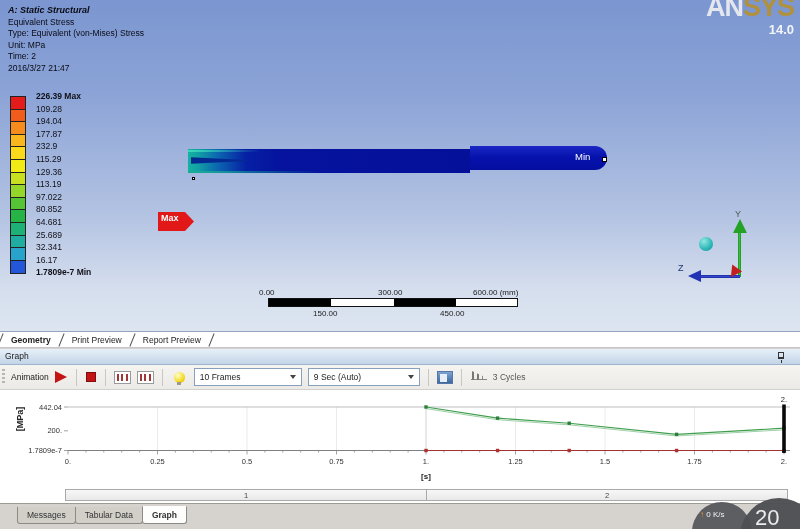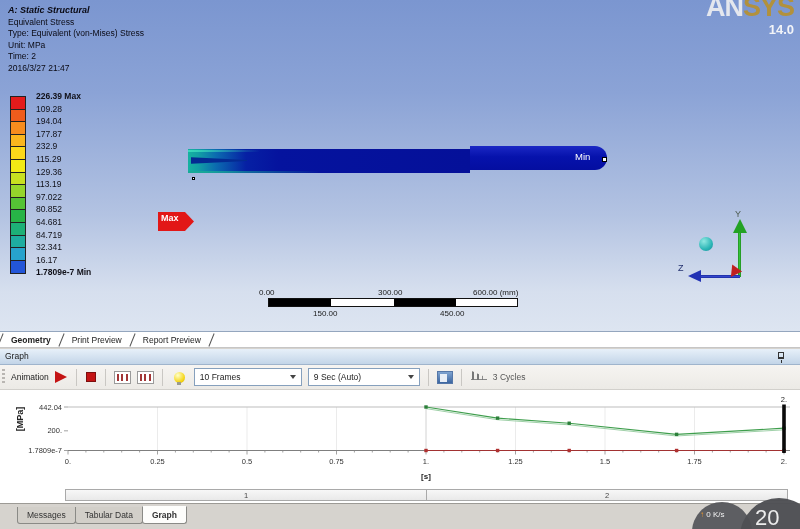--- a/index.html
+++ b/index.html
@@ -178,21 +178,21 @@
           <div class="legend-lbl" style="top: 7.6px;">109.28</div>
           <div class="legend-lbl" style="top: 20.2px;">194.04</div>
           <div class="legend-lbl" style="top: 32.8px;">177.87</div>
           <div class="legend-lbl" style="top: 45.4px;">232.9</div>
           <div class="legend-lbl" style="top: 58px;">115.29</div>
           <div class="legend-lbl" style="top: 70.6px;">129.36</div>
           <div class="legend-lbl" style="top: 83.2px;">113.19</div>
           <div class="legend-lbl" style="top: 95.8px;">97.022</div>
           <div class="legend-lbl" style="top: 108.4px;">80.852</div>
           <div class="legend-lbl" style="top: 121px;">64.681</div>
-          <div class="legend-lbl" style="top: 133.6px;">84.719</div>
+          <div class="legend-lbl" style="top: 133.6px;">25.689</div>
           <div class="legend-lbl" style="top: 146.2px;">32.341</div>
           <div class="legend-lbl" style="top: 158.8px;">16.17</div>
           <div class="legend-lbl b" style="top: 171.4px;">1.7809e-7 Min</div>
         </div>
     </div>
 
     <div class="beam-left"></div>
     <div class="beam-underline"></div>
     <div class="beam-right"></div>
     <div class="min-tag">Min</div>

